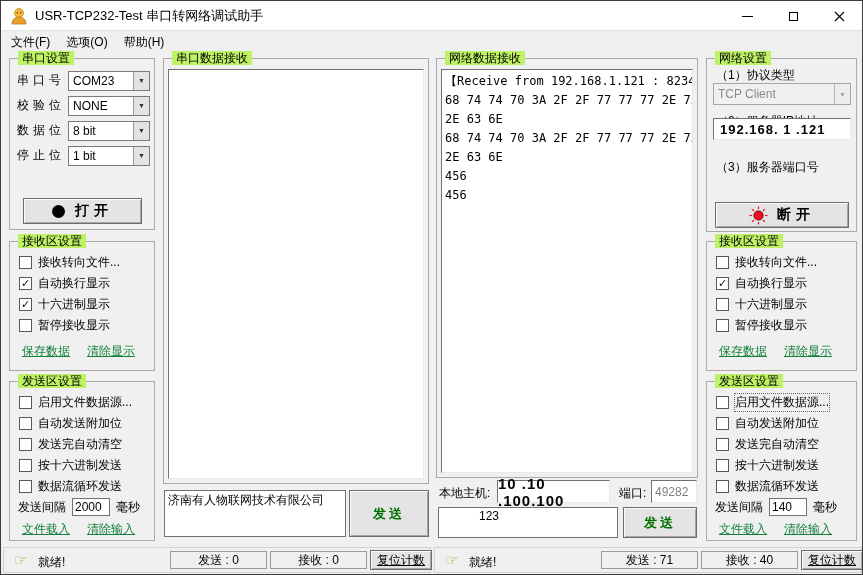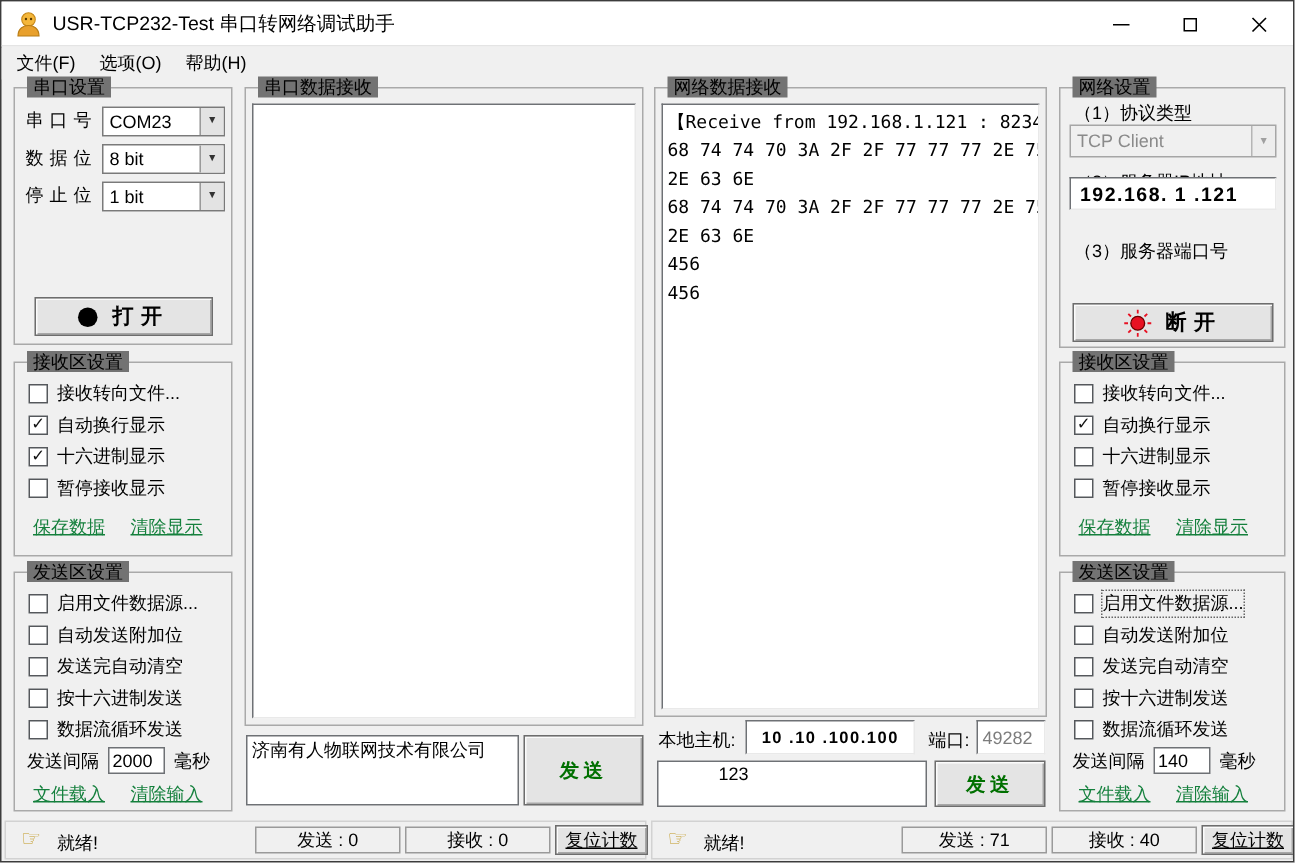--- a/index.html
+++ b/index.html
@@ -15,21 +15,21 @@
   .title{margin-left:7px;font-size:13px;}
   .winbtns{position:absolute;right:0;top:0;height:30px;display:flex;}
   .wbtn{width:46px;height:30px;display:flex;align-items:center;justify-content:center;}
   .glyph-min{width:11px;height:1px;background:#000;}
   .glyph-max{width:9px;height:9px;border:1px solid #000;}
   
   .menubar{position:absolute;top:31px;left:0;right:0;height:21px;display:flex;align-items:center;padding-left:2px;background:#f0f0f0;}
   .menuitem{padding:3px 8px;}
   
   .group{position:absolute;border:1px solid #a9a9a9;}
-  .gtitle{position:absolute;top:-8px;left:8px;background:#737373;padding:0 4px;line-height:14px;}
+  .gtitle{position:absolute;top:-8px;left:8px;background:#bef264;padding:0 4px;line-height:14px;}
   .sunken{background:#fff;border:1px solid;border-color:#6e7175 #e9e9e9 #e9e9e9 #6e7175;}
   .btn{background:#e4e4e4;border:1px solid #6d6d6d;box-shadow:inset 1px 1px 0 #fbfbfb, inset -1px -1px 0 #a7a7a7;display:flex;align-items:center;justify-content:center;cursor:default;}
   
   .srow{height:25px;display:flex;align-items:center;padding-left:7px;}
   .slabel{width:51px;letter-spacing:4px;flex:none;}
   .combo{position:relative;background:#fff;border:1px solid #7a7a7a;display:flex;align-items:stretch;width:82px;height:20px;}
   .combo .val{flex:1;padding-left:4px;display:flex;align-items:center;overflow:hidden;}
   .combo .abtn{width:16px;flex:none;background:#e3e3e3;border-left:1px solid #9a9a9a;display:flex;align-items:center;justify-content:center;font-size:7px;color:#333;}
   .combo.disabled{background:#f0f0f0;border-color:#a6a6a6;}
   .combo.disabled .val{color:#8a8a8a;}
@@ -103,20 +103,27 @@
     <span class="gtitle">串口设置</span>
     <div style="position:absolute;top:9px;left:0;right:0;">
         <div class="srow">
           <span class="slabel">串口号</span>
           <div class="combo">
             <span class="val">COM23</span>
             <span class="abtn">▼</span>
           </div>
         </div>
         <div class="srow">
+          <span class="slabel">校验位</span>
+          <div class="combo">
+            <span class="val">NONE</span>
+            <span class="abtn">▼</span>
+          </div>
+        </div>
+        <div class="srow">
           <span class="slabel">数据位</span>
           <div class="combo">
             <span class="val">8 bit</span>
             <span class="abtn">▼</span>
           </div>
         </div>
         <div class="srow">
           <span class="slabel">停止位</span>
           <div class="combo">
             <span class="val">1 bit</span>
@@ -206,21 +213,21 @@
         <div class="rxline">【Receive from 192.168.1.121 : 8234】:</div>
         <div class="rxline">68 74 74 70 3A 2F 2F 77 77 77 2E 75 73 72</div>
         <div class="rxline">2E 63 6E</div>
         <div class="rxline">68 74 74 70 3A 2F 2F 77 77 77 2E 75 73 72</div>
         <div class="rxline">2E 63 6E</div>
         <div class="rxline">456</div>
         <div class="rxline">456</div>
       </div>
   </div>
   <span style="position:absolute;left:438px;top:484px;">本地主机:</span>
-  <div class="sunken" style="position:absolute;left:496px;top:479px;width:113px;height:23px;display:flex;align-items:center;justify-content:center;font-weight:bold;font-size:11px;letter-spacing:1px;">10 .10 .100.100</div>
+  <div class="sunken" style="position:absolute;left:496px;top:479px;width:113px;height:23px;display:flex;align-items:center;justify-content:center;font-weight:bold;font-size:15px;letter-spacing:1px;">10 .10 .100.100</div>
   <span style="position:absolute;left:618px;top:484px;">端口:</span>
   <div class="sunken" style="position:absolute;left:650px;top:479px;width:46px;height:23px;display:flex;align-items:center;padding-left:3px;color:#7d7d7d;">49282</div>
   <textarea class="ta" style="left: 437px; top: 506px; width: 180px; height: 31px; padding-left: 40px;" spellcheck="false">123</textarea>
   <div class="btn sendbtn" style="left:622px;top:506px;width:74px;height:31px;">
     <span>发送</span>
   </div>
 
   <div class="group" style="left:705px;top:57px;width:151px;height:174px;">
     <span class="gtitle">网络设置</span>
     <span class="netlabel" style="top:8px;">（1）协议类型</span>

